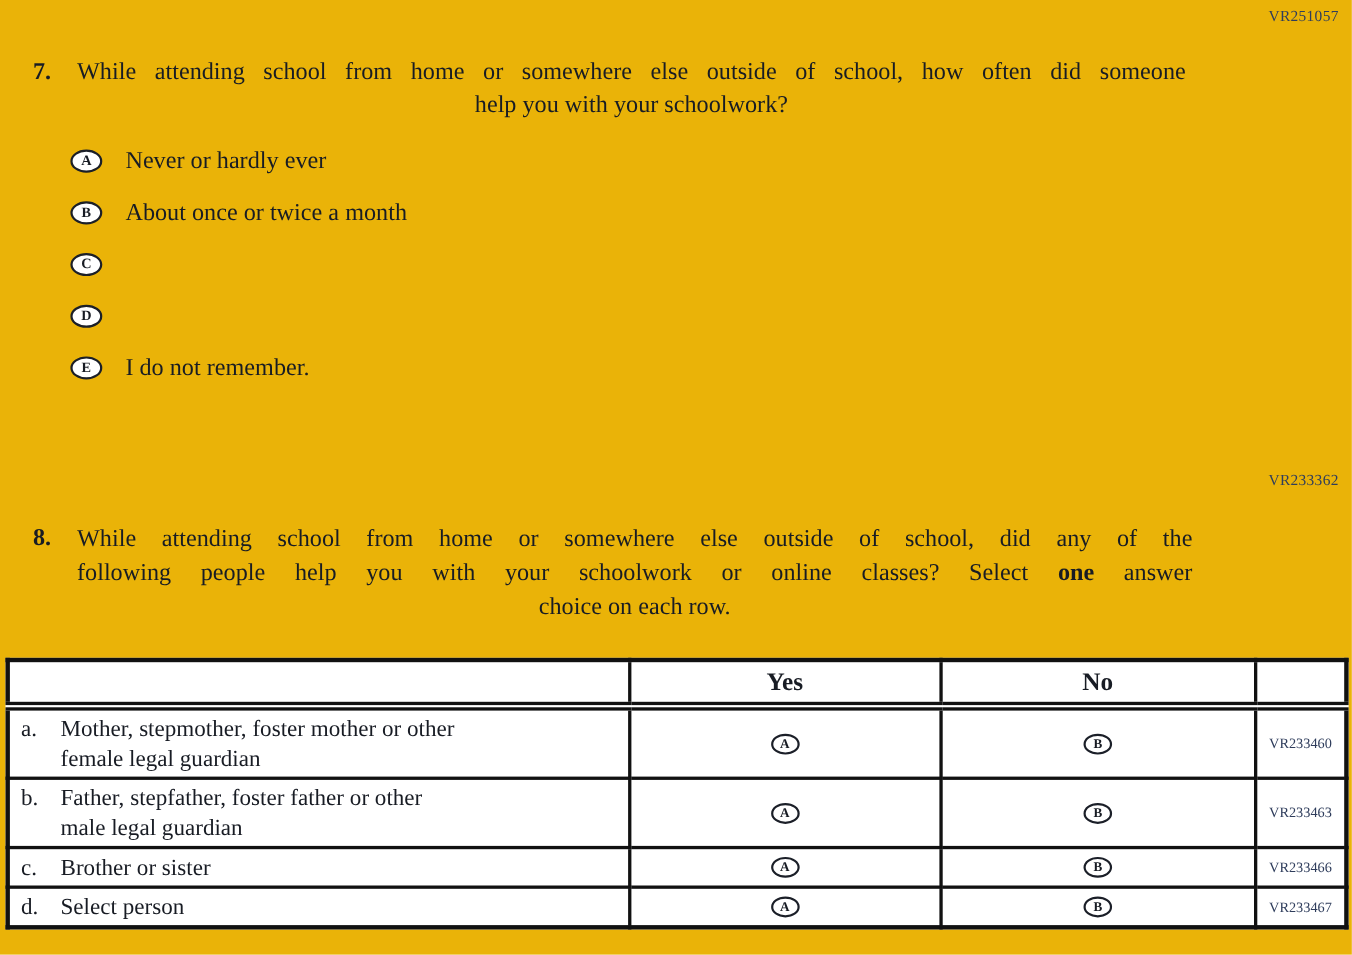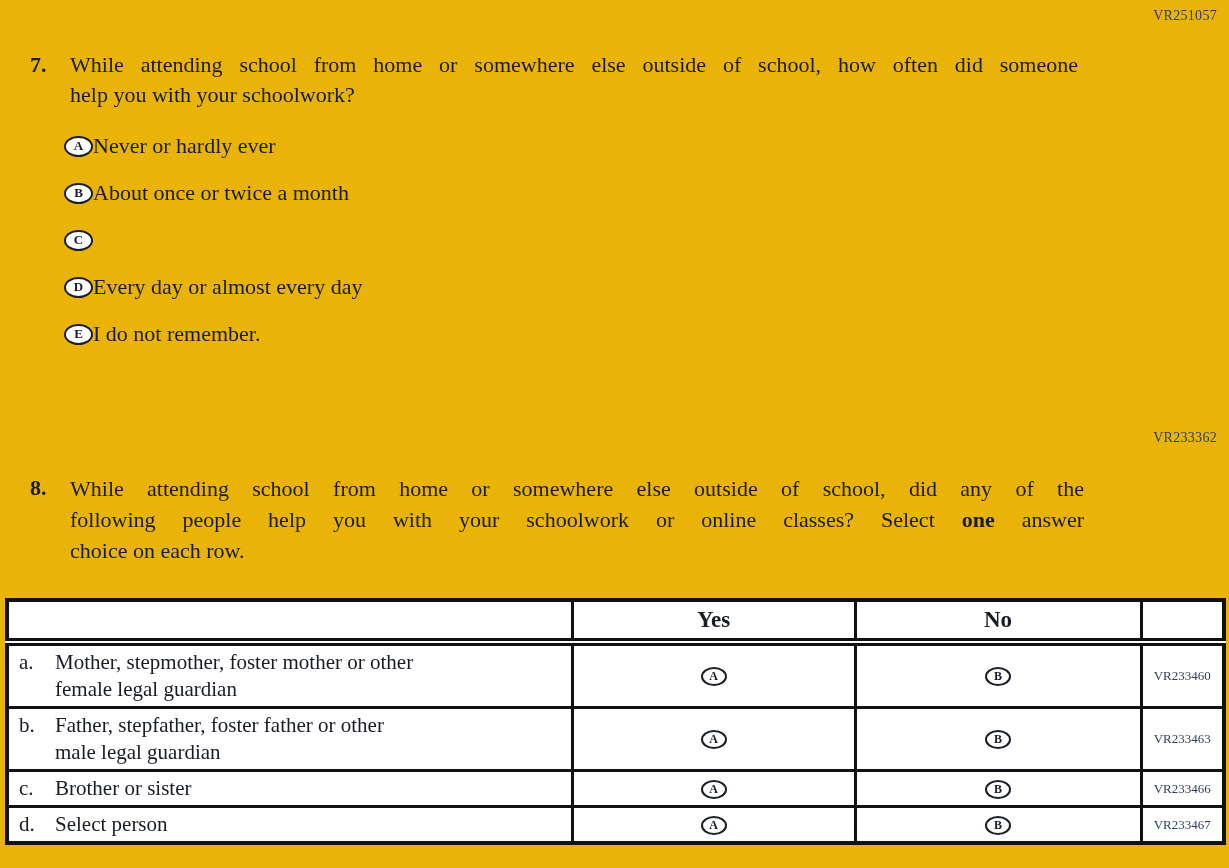--- a/index.html
+++ b/index.html
@@ -31,21 +31,21 @@
   .q-text{font-size:22px;line-height:30px;}
   #q7{top:50px;left:30px;width:1048px;}
   #q7 .q-text{width:1008px;}
   #q8{top:473px;left:30px;width:1056px;}
   #q8 .q-text{width:1014px;line-height:31px;}
   .jline{
     display:block;
     text-align:justify;
     text-align-last:justify;
   }
-  .nline{display:block;}
+  .nline{display:block;text-align:center;}
   b{font-weight:bold;}
 
   #q7-options{position:absolute;top:131px;left:64px;}
   .option{
     display:flex;
     align-items:center;
     height:30px;
     margin-bottom:17px;
   }
   .bubble{
@@ -55,20 +55,21 @@
     width:29px;height:21px;
     border:2px solid #1b1f28;
     border-radius:50%;
     font-size:13px;
     font-weight:600;
     flex:0 0 29px;
     box-sizing:border-box;
     background:#fff;
   }
   .option .option-label{
+    margin-left:21px;
     font-size:22px;
     white-space:nowrap;
   }
 
   #q8-table{
     position:absolute;
     top:598px;left:5px;
     border-collapse:collapse;
     table-layout:fixed;
     width:1217px;
@@ -150,21 +151,20 @@
     </div>
     <div class="option">
       <span class="bubble">
           <span>C</span>
         </span>
     </div>
     <div class="option">
       <span class="bubble">
           <span>D</span>
         </span>
-      <span class="option-label">Every day or almost every day</span>
     </div>
     <div class="option">
       <span class="bubble">
           <span>E</span>
         </span>
       <span class="option-label">I do not remember.</span>
     </div>
   </div>
 
   <div id="mid-code" class="vr-code">VR233362</div>

